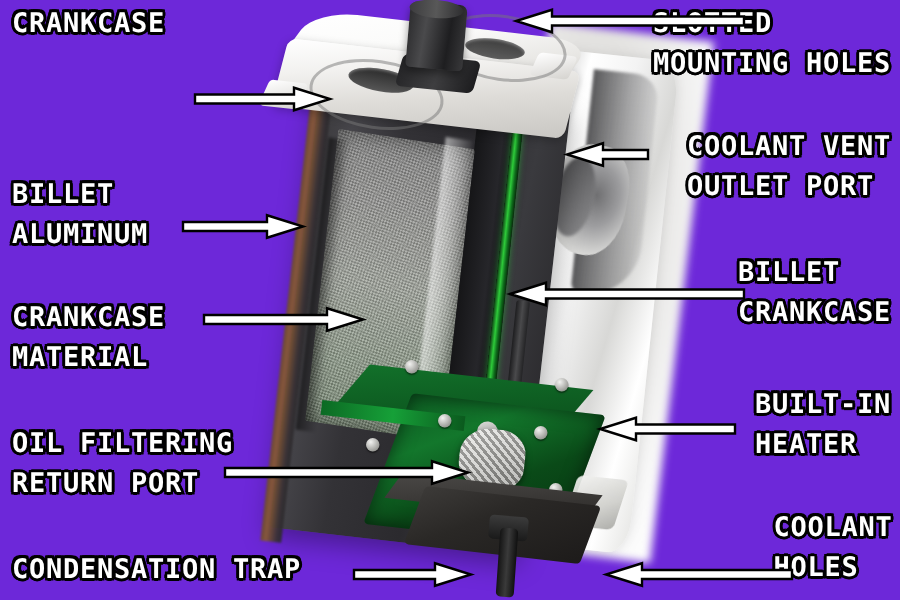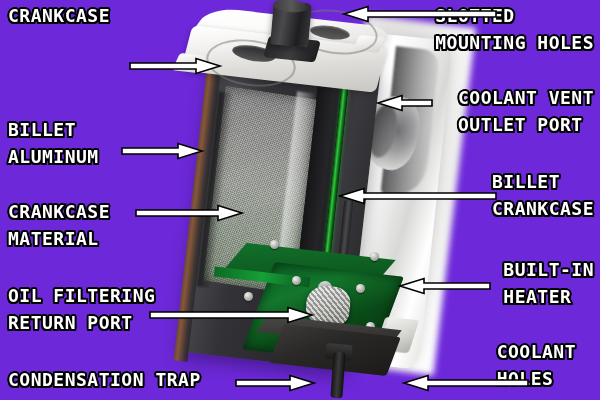--- a/index.html
+++ b/index.html
@@ -360,21 +360,21 @@
   <div class="label right" style="right:6px;top:168px;">
     <span>BILLET</span>
     <span>CRANKCASE</span>
   </div>
 
   <div class="label right" style="right:6px;top:256px;">
     <span>BUILT-IN</span>
     <span>HEATER</span>
   </div>
 
-  <div class="label right" style="right:24px;top:338px;">
+  <div class="label right" style="right:5px;top:338px;">
     <span>COOLANT</span>
     <span>HOLES</span>
   </div>
 
   <div class="arrow" style="left:130px;top:58px;width:92px;">
     <svg width="92" height="16" viewBox="0 0 92 16">
       <path d="M0 5 L66 5 L66 0.5 L90 8 L66 15.5 L66 11 L0 11 Z" fill="#ffffff" stroke="#000000" stroke-width="1.6" stroke-linejoin="miter"></path>
     </svg>
   </div>
 

